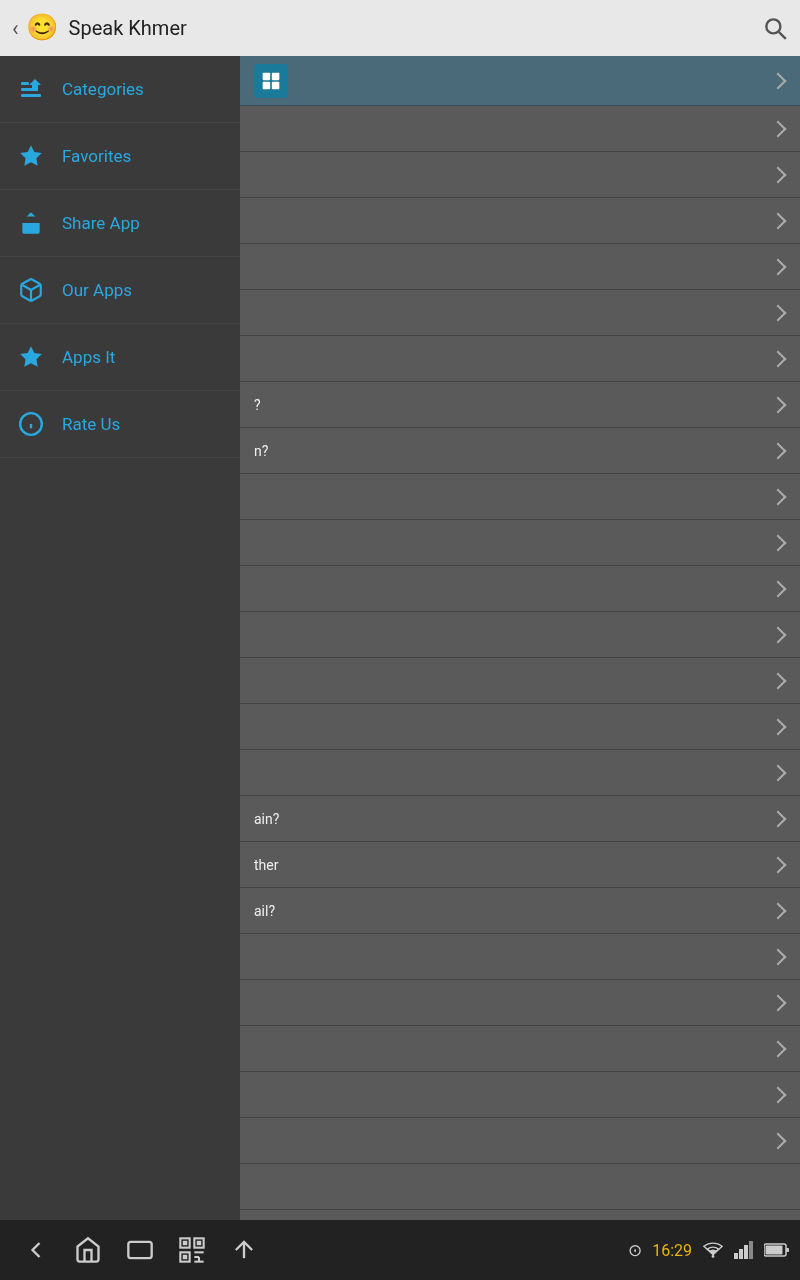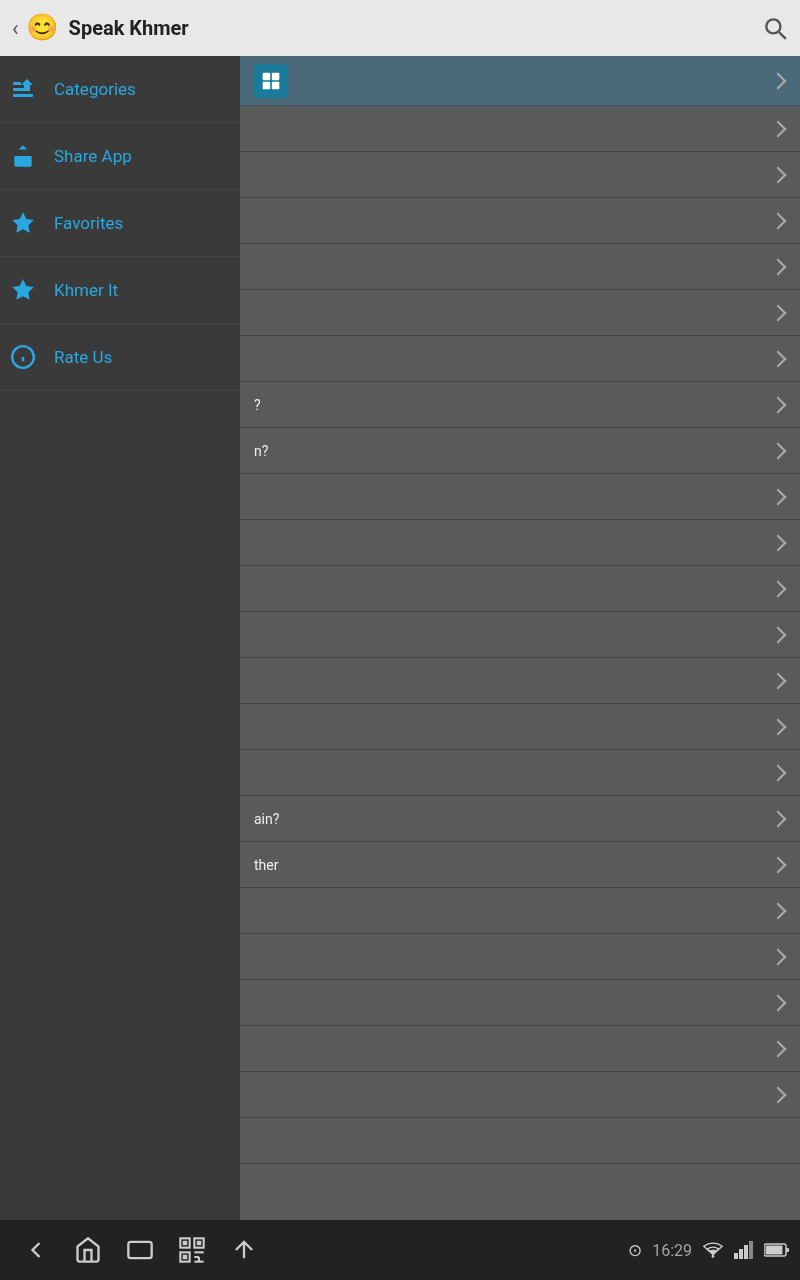--- a/index.html
+++ b/index.html
@@ -24,21 +24,21 @@
     }
     .top-bar-icon {
       width: 32px;
       height: 32px;
       margin-right: 10px;
     }
     .top-bar-title {
       font-size: 20px;
       color: #222;
       flex: 1;
-      font-weight: 700;
+      font-weight: 400;
     }
     .top-bar-search {
       font-size: 24px;
       color: #555;
       cursor: pointer;
     }
 
     
     .main-layout {
       display: flex;
@@ -50,21 +50,21 @@
     .sidebar {
       width: 240px;
       background: #3a3a3a;
       height: 100%;
       flex-shrink: 0;
       z-index: 5;
     }
     .sidebar-item {
       display: flex;
       align-items: center;
-      padding: 18px 8px;
+      padding: 18px 16px;
       cursor: pointer;
       border-bottom: 1px solid rgba(255,255,255,0.05);
     }
     .sidebar-icon {
       width: 30px;
       height: 30px;
       margin-right: 16px;
       display: flex;
       align-items: center;
       justify-content: center;
@@ -152,21 +152,21 @@
       color: #ccc;
       font-size: 22px;
     }
     .bottom-right {
       display: flex;
       align-items: center;
       gap: 10px;
       margin-left: auto;
     }
     .status-text {
-      color: #a3a3a3;
+      color: #eab308;
       font-size: 16px;
     }
 
     
     svg { display: block; }
   </style>
 </head>
 <body>
 
 <div class="top-bar">
@@ -195,45 +195,55 @@
           <rect x="2" y="17" width="20" height="3" rx="1"></rect>
           <polygon points="16,2 22,8 19,8 19,14 13,14 13,8 10,8" fill="#29a8e0"></polygon>
         </svg>
       </div>
       <span class="sidebar-label">Categories</span>
     </div>
 
     <div class="sidebar-item">
       <div class="sidebar-icon">
         <svg width="26" height="26" viewBox="0 0 24 24" fill="#29a8e0">
+          <polygon points="12,2 15.09,8.26 22,9.27 17,14.14 18.18,21.02 12,17.77 5.82,21.02 7,14.14 2,9.27 8.91,8.26"></polygon>
+        </svg>
+      </div>
+      <span class="sidebar-label">Favorites</span>
+    </div>
+
+    <div class="sidebar-item">
+      <div class="sidebar-icon">
+        <svg width="26" height="26" viewBox="0 0 24 24" fill="#29a8e0">
           <path d="M4 12v8a2 2 0 002 2h12a2 2 0 002-2v-8"></path>
           <polyline points="16 6 12 2 8 6"></polyline>
           <line x1="12" y1="2" x2="12" y2="15"></line>
         </svg>
       </div>
       <span class="sidebar-label">Share App</span>
     </div>
 
     <div class="sidebar-item">
       <div class="sidebar-icon">
+        <svg width="26" height="26" viewBox="0 0 24 24" fill="none" stroke="#29a8e0" stroke-width="2">
+          <path d="M21 16V8a2 2 0 00-1-1.73l-7-4a2 2 0 00-2 0l-7 4A2 2 0 003 8v8a2 2 0 001 1.73l7 4a2 2 0 002 0l7-4A2 2 0 0021 16z"></path>
+          <polyline points="3.27 6.96 12 12.01 20.73 6.96"></polyline>
+          <line x1="12" y1="22.08" x2="12" y2="12"></line>
+        </svg>
+      </div>
+      <span class="sidebar-label">Our Apps</span>
+    </div>
+
+    <div class="sidebar-item">
+      <div class="sidebar-icon">
         <svg width="26" height="26" viewBox="0 0 24 24" fill="#29a8e0">
           <polygon points="12,2 15.09,8.26 22,9.27 17,14.14 18.18,21.02 12,17.77 5.82,21.02 7,14.14 2,9.27 8.91,8.26"></polygon>
         </svg>
       </div>
-      <span class="sidebar-label">Favorites</span>
-    </div>
-
-
-    <div class="sidebar-item">
-      <div class="sidebar-icon">
-        <svg width="26" height="26" viewBox="0 0 24 24" fill="#29a8e0">
-          <polygon points="12,2 15.09,8.26 22,9.27 17,14.14 18.18,21.02 12,17.77 5.82,21.02 7,14.14 2,9.27 8.91,8.26"></polygon>
-        </svg>
-      </div>
-      <span class="sidebar-label">Khmer It</span>
+      <span class="sidebar-label">Apps It</span>
     </div>
 
     <div class="sidebar-item">
       <div class="sidebar-icon">
         <svg width="26" height="26" viewBox="0 0 24 24" fill="none" stroke="#29a8e0" stroke-width="2.2">
           <circle cx="12" cy="12" r="10"></circle>
           <line x1="12" y1="16" x2="12" y2="12"></line>
           <line x1="12" y1="8" x2="12.01" y2="8"></line>
         </svg>
       </div>
@@ -318,20 +328,24 @@
     <div class="content-row">
       <span class="content-row-text"></span>
       <div class="chevron-right"></div>
     </div>
     <div class="content-row">
       <span class="content-row-text">ain?</span>
       <div class="chevron-right"></div>
     </div>
     <div class="content-row">
       <span class="content-row-text">ther</span>
+      <div class="chevron-right"></div>
+    </div>
+    <div class="content-row">
+      <span class="content-row-text">ail?</span>
       <div class="chevron-right"></div>
     </div>
     <div class="content-row">
       <span class="content-row-text"></span>
       <div class="chevron-right"></div>
     </div>
     <div class="content-row">
       <span class="content-row-text"></span>
       <div class="chevron-right"></div>
     </div>

